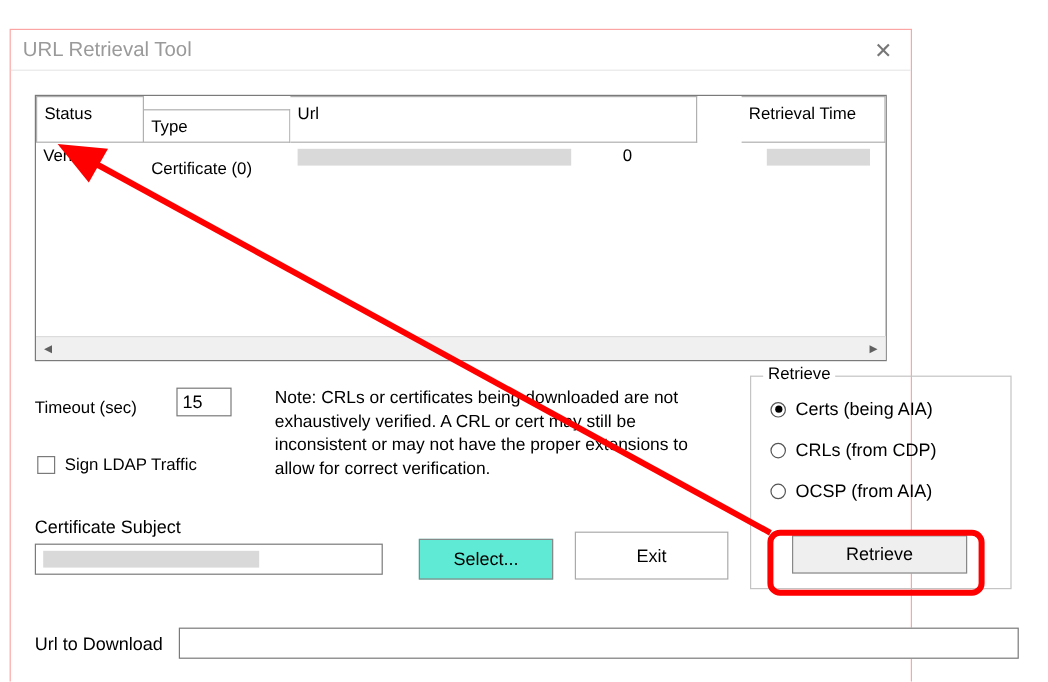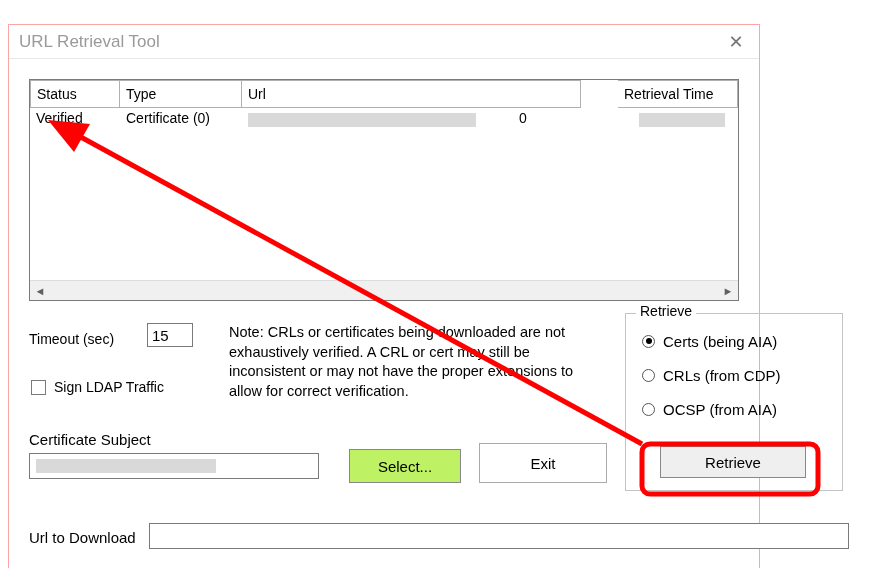--- a/index.html
+++ b/index.html
@@ -77,21 +77,21 @@
   .hscroll .arrow {
     width: 20px; height: 20px;
     display: flex; align-items: center; justify-content: center;
     font-size: 11px; color: #606060;
     cursor: pointer;
   }
   .hscroll .track { flex: 1; height: 100%; }
 
   
   .c-status { width: 90px; }
-  .c-type   { width: 122px; }
+  .c-type   { width: 122px; margin-top: 11px; }
   .c-url    { flex: 1; }
   .c-retr   { width: 120px; margin-left: 37px; }
   .c-thumb  { width: 105px; }
 
   
   .form-area {
     position: relative;
     margin-top: 20px;
     height: 180px;
   }
@@ -128,21 +128,21 @@
     position: absolute; left: 0; top: 132px;
     width: 290px; height: 26px;
     border: 1px solid #7a7a7a;
     background: #fff;
   }
   .cert-subj-inp .redact { width: 180px; margin: 5px 6px; }
 
   .btn {
     position: absolute;
     border: 1px solid #888;
-    background: #bef264;
+    background: #5eead4;
     font-size: 15px;
     display: flex; align-items: center; justify-content: center;
     cursor: pointer;
   }
   .btn-select { left: 320px; top: 128px; width: 112px; height: 34px; }
   .btn-exit   { left: 450px; top: 122px; width: 128px; height: 40px; background:#fff; border-color:#aaa; }
 
   
   .groupbox {
     position: absolute;

